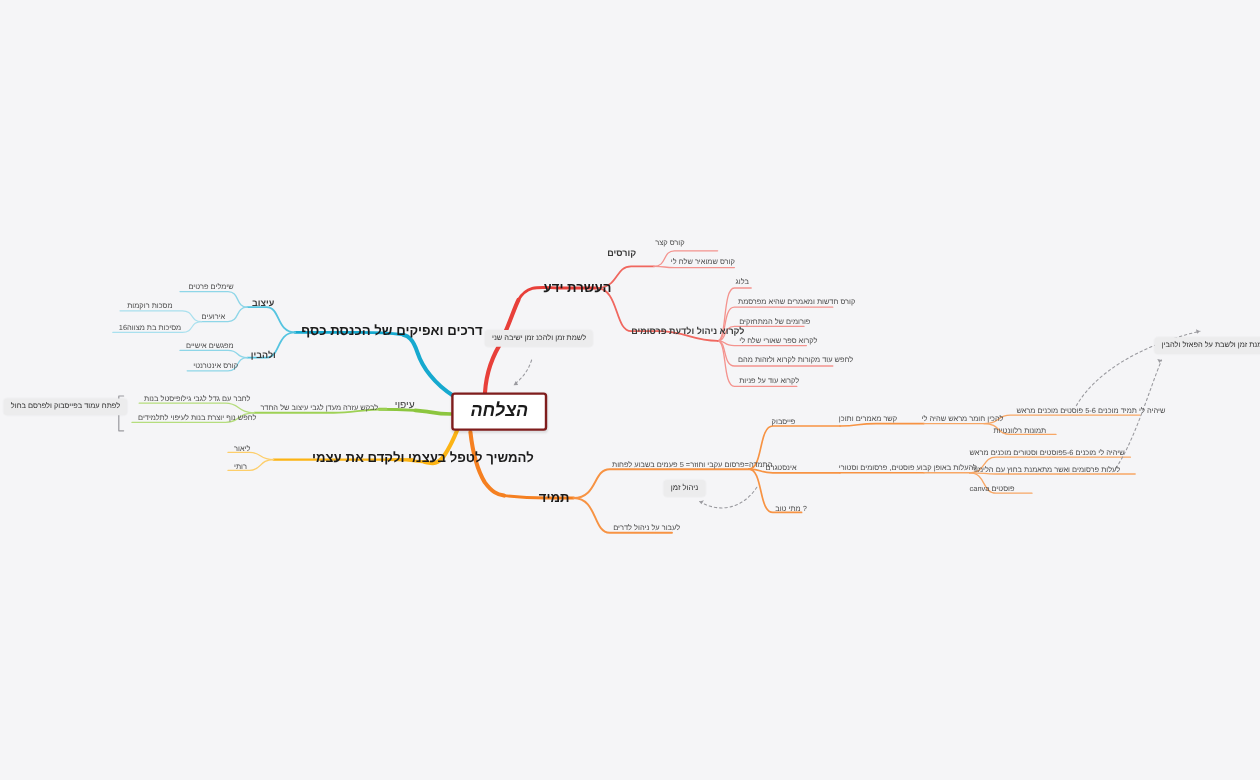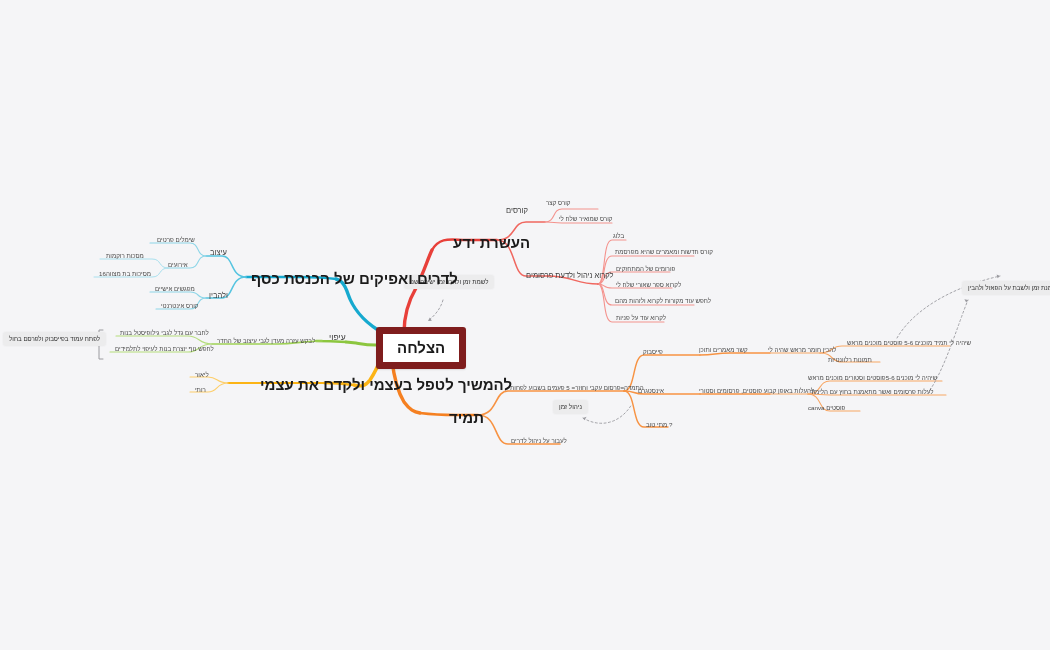--- a/index.html
+++ b/index.html
@@ -32,40 +32,41 @@
   .node {
     position: absolute;
     white-space: nowrap;
     line-height: 1.15;
     direction: rtl;
     unicode-bidi: isolate;
   }
   
   .root {
     background: #ffffff;
-    border: 7px solid #7f1d1d;
+    border: 2px solid #7f1d1d;
     border-radius: 3px;
     box-shadow: 0 1px 2px rgba(0,0,0,0.10);
     font-size: 15px;
     font-weight: 700;
     color: #1b1b1b;
     padding: 5px 14px 6px 14px;
     text-align: center;
+    font-style: italic;
   }
   
   .lvl1 {
-    font-size: 15px;
+    font-size: 11px;
     font-weight: 700;
     color: #1b1b1b;
     padding: 1px 2px;
   }
   
   .lvl2 {
     font-size: 7.5px;
-    font-weight: 400;
+    font-weight: 700;
     color: #3a3a3a;
     padding: 0 2px;
   }
   
   .lvl3 {
     font-size: 6.2px;
     font-weight: 400;
     color: #4a4a4a;
     padding: 0 2px;
   }
@@ -191,21 +192,21 @@
   <div class="node lvl3" style="left:557px; top:215px;">קורס שמואיר שלח לי</div>
 
   <div class="node lvl2" style="left:524px; top:272px;">לקרוא ניהול ולדעת פרסומים</div>
   <div class="node lvl3" style="left:611px; top:232px;">בלוג</div>
   <div class="node lvl3" style="left:613px; top:248px;">קורס חדשות ומאמרים שהיא מפרסמת</div>
   <div class="node lvl3" style="left:614px; top:265px;">פורומים של המתחזקים</div>
   <div class="node lvl3" style="left:614px; top:281px;">לקרוא ספר שאורי שלח לי</div>
   <div class="node lvl3" style="left:613px; top:297px;">לחפש עוד מקורות לקרוא ולזהות מהם</div>
   <div class="node lvl3" style="left:614px; top:314px;">לקרוא עוד על פניות</div>
 
-  <div class="node lvl1" style="left:249px; top:269px;">לדרים ואפיקים של הכנסת כסף</div>
+  <div class="node lvl1" style="left:249px; top:269px;">דרכים ואפיקים של הכנסת כסף</div>
 
   <div class="node lvl2" style="left:208px; top:249px;">עיצוב</div>
   <div class="node lvl3" style="left:155px; top:236px;">שימלים פרטים</div>
   <div class="node lvl3" style="left:166px; top:261px;">אירועים</div>
   <div class="node lvl3" style="left:104px; top:252px;">מסכות רוקמות</div>
   <div class="node lvl3" style="left:97px; top:270px;">מסיכות בת מצווה16</div>
 
   <div class="node lvl2" style="left:207px; top:292px;">ולהבין</div>
   <div class="node lvl3" style="left:153px; top:285px;">מפגשים אישיים</div>
   <div class="node lvl3" style="left:159px; top:302px;">קורס אינטרנטי</div>

